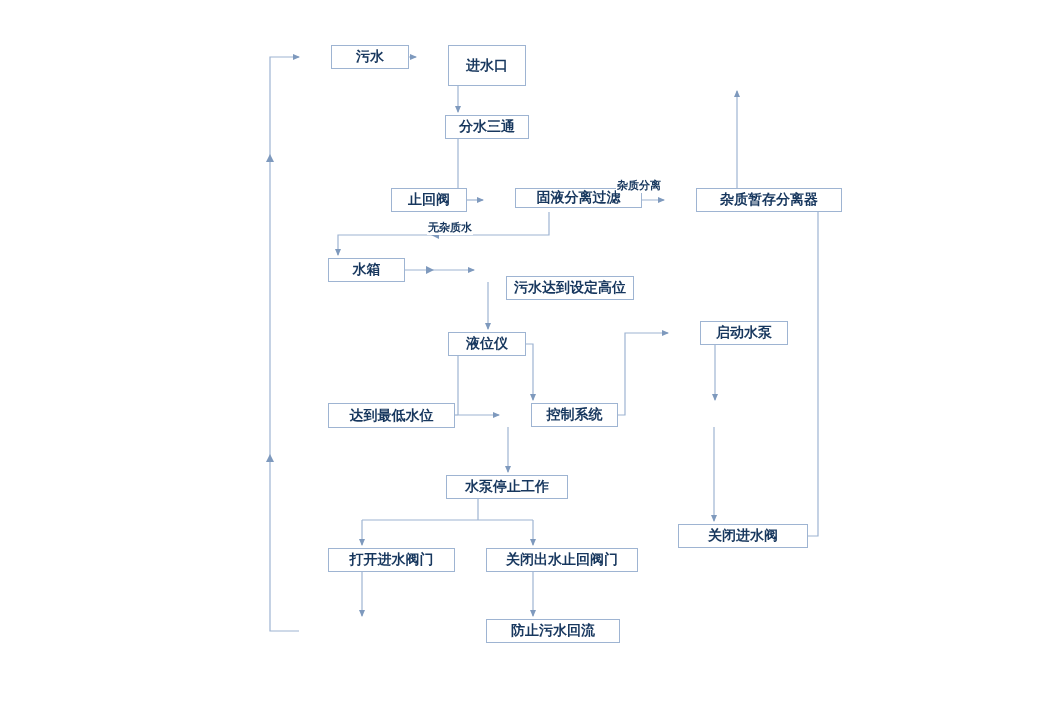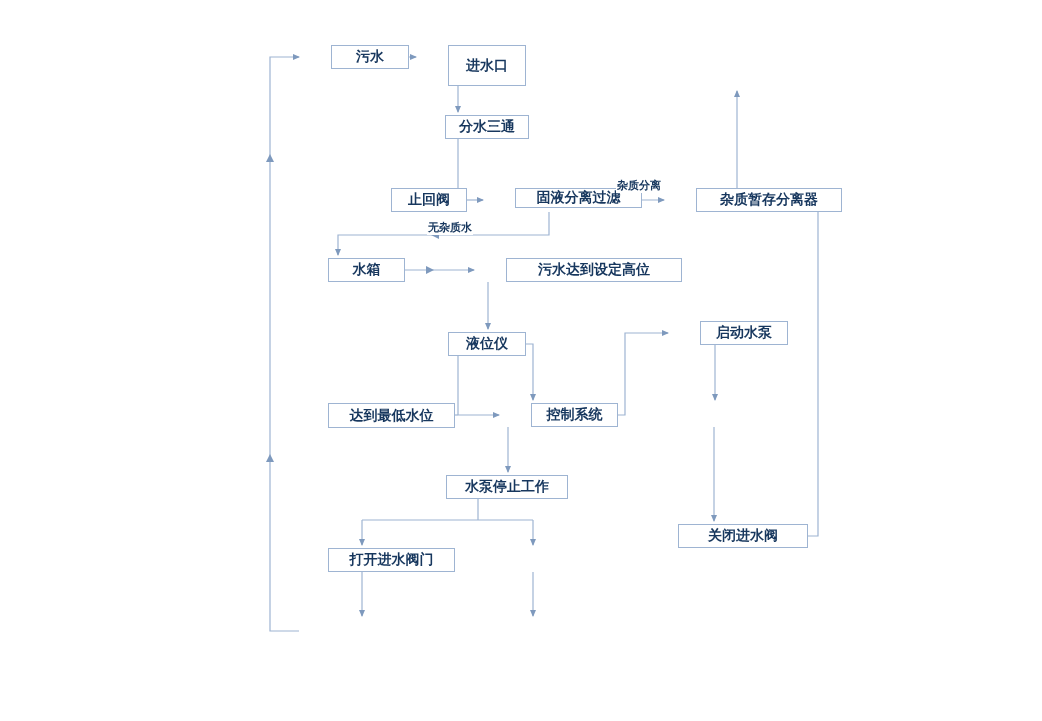--- a/index.html
+++ b/index.html
@@ -69,25 +69,27 @@
     </g>
   </svg>
 
   <div class="node" style="left:302px;top:45px;width:78px;height:24px">污水</div>
   <div class="node" style="left:419px;top:45px;width:78px;height:41px">进水口</div>
   <div class="node" style="left:416px;top:115px;width:84px;height:24px">分水三通</div>
   <div class="node" style="left:362px;top:188px;width:76px;height:24px">止回阀</div>
   <div class="node" style="left:486px;top:188px;width:127px;height:20px">固液分离过滤</div>
   <div class="node" style="left:667px;top:188px;width:146px;height:24px">杂质暂存分离器</div>
   <div class="node" style="left:299px;top:258px;width:77px;height:24px">水箱</div>
-  <div class="node" style="left:477px;top:258px;width:176px;height:24px">污水达到设定高位</div>
+  <div class="node" style="left:477px;top:276px;width:128px;height:24px">污水达到设定高位</div>
   <div class="node" style="left:419px;top:332px;width:78px;height:24px">液位仪</div>
   <div class="node" style="left:671px;top:321px;width:88px;height:24px">启动水泵</div>
   <div class="node" style="left:299px;top:403px;width:127px;height:25px">达到最低水位</div>
   <div class="node" style="left:502px;top:403px;width:87px;height:24px">控制系统</div>
   <div class="node" style="left:417px;top:475px;width:122px;height:24px">水泵停止工作</div>
   <div class="node" style="left:649px;top:524px;width:130px;height:24px">关闭进水阀</div>
   <div class="node" style="left:299px;top:548px;width:127px;height:24px">打开进水阀门</div>
+  <div class="node" style="left:457px;top:548px;width:152px;height:24px">关闭出水止回阀门</div>
+  <div class="node" style="left:457px;top:619px;width:134px;height:24px">防止污水回流</div>
 
   <div class="edge-label" style="left:616px;top:178px">杂质分离</div>
   <div class="edge-label" style="left:427px;top:220px">无杂质水</div>
 
 </div>
 
 </body></html>

